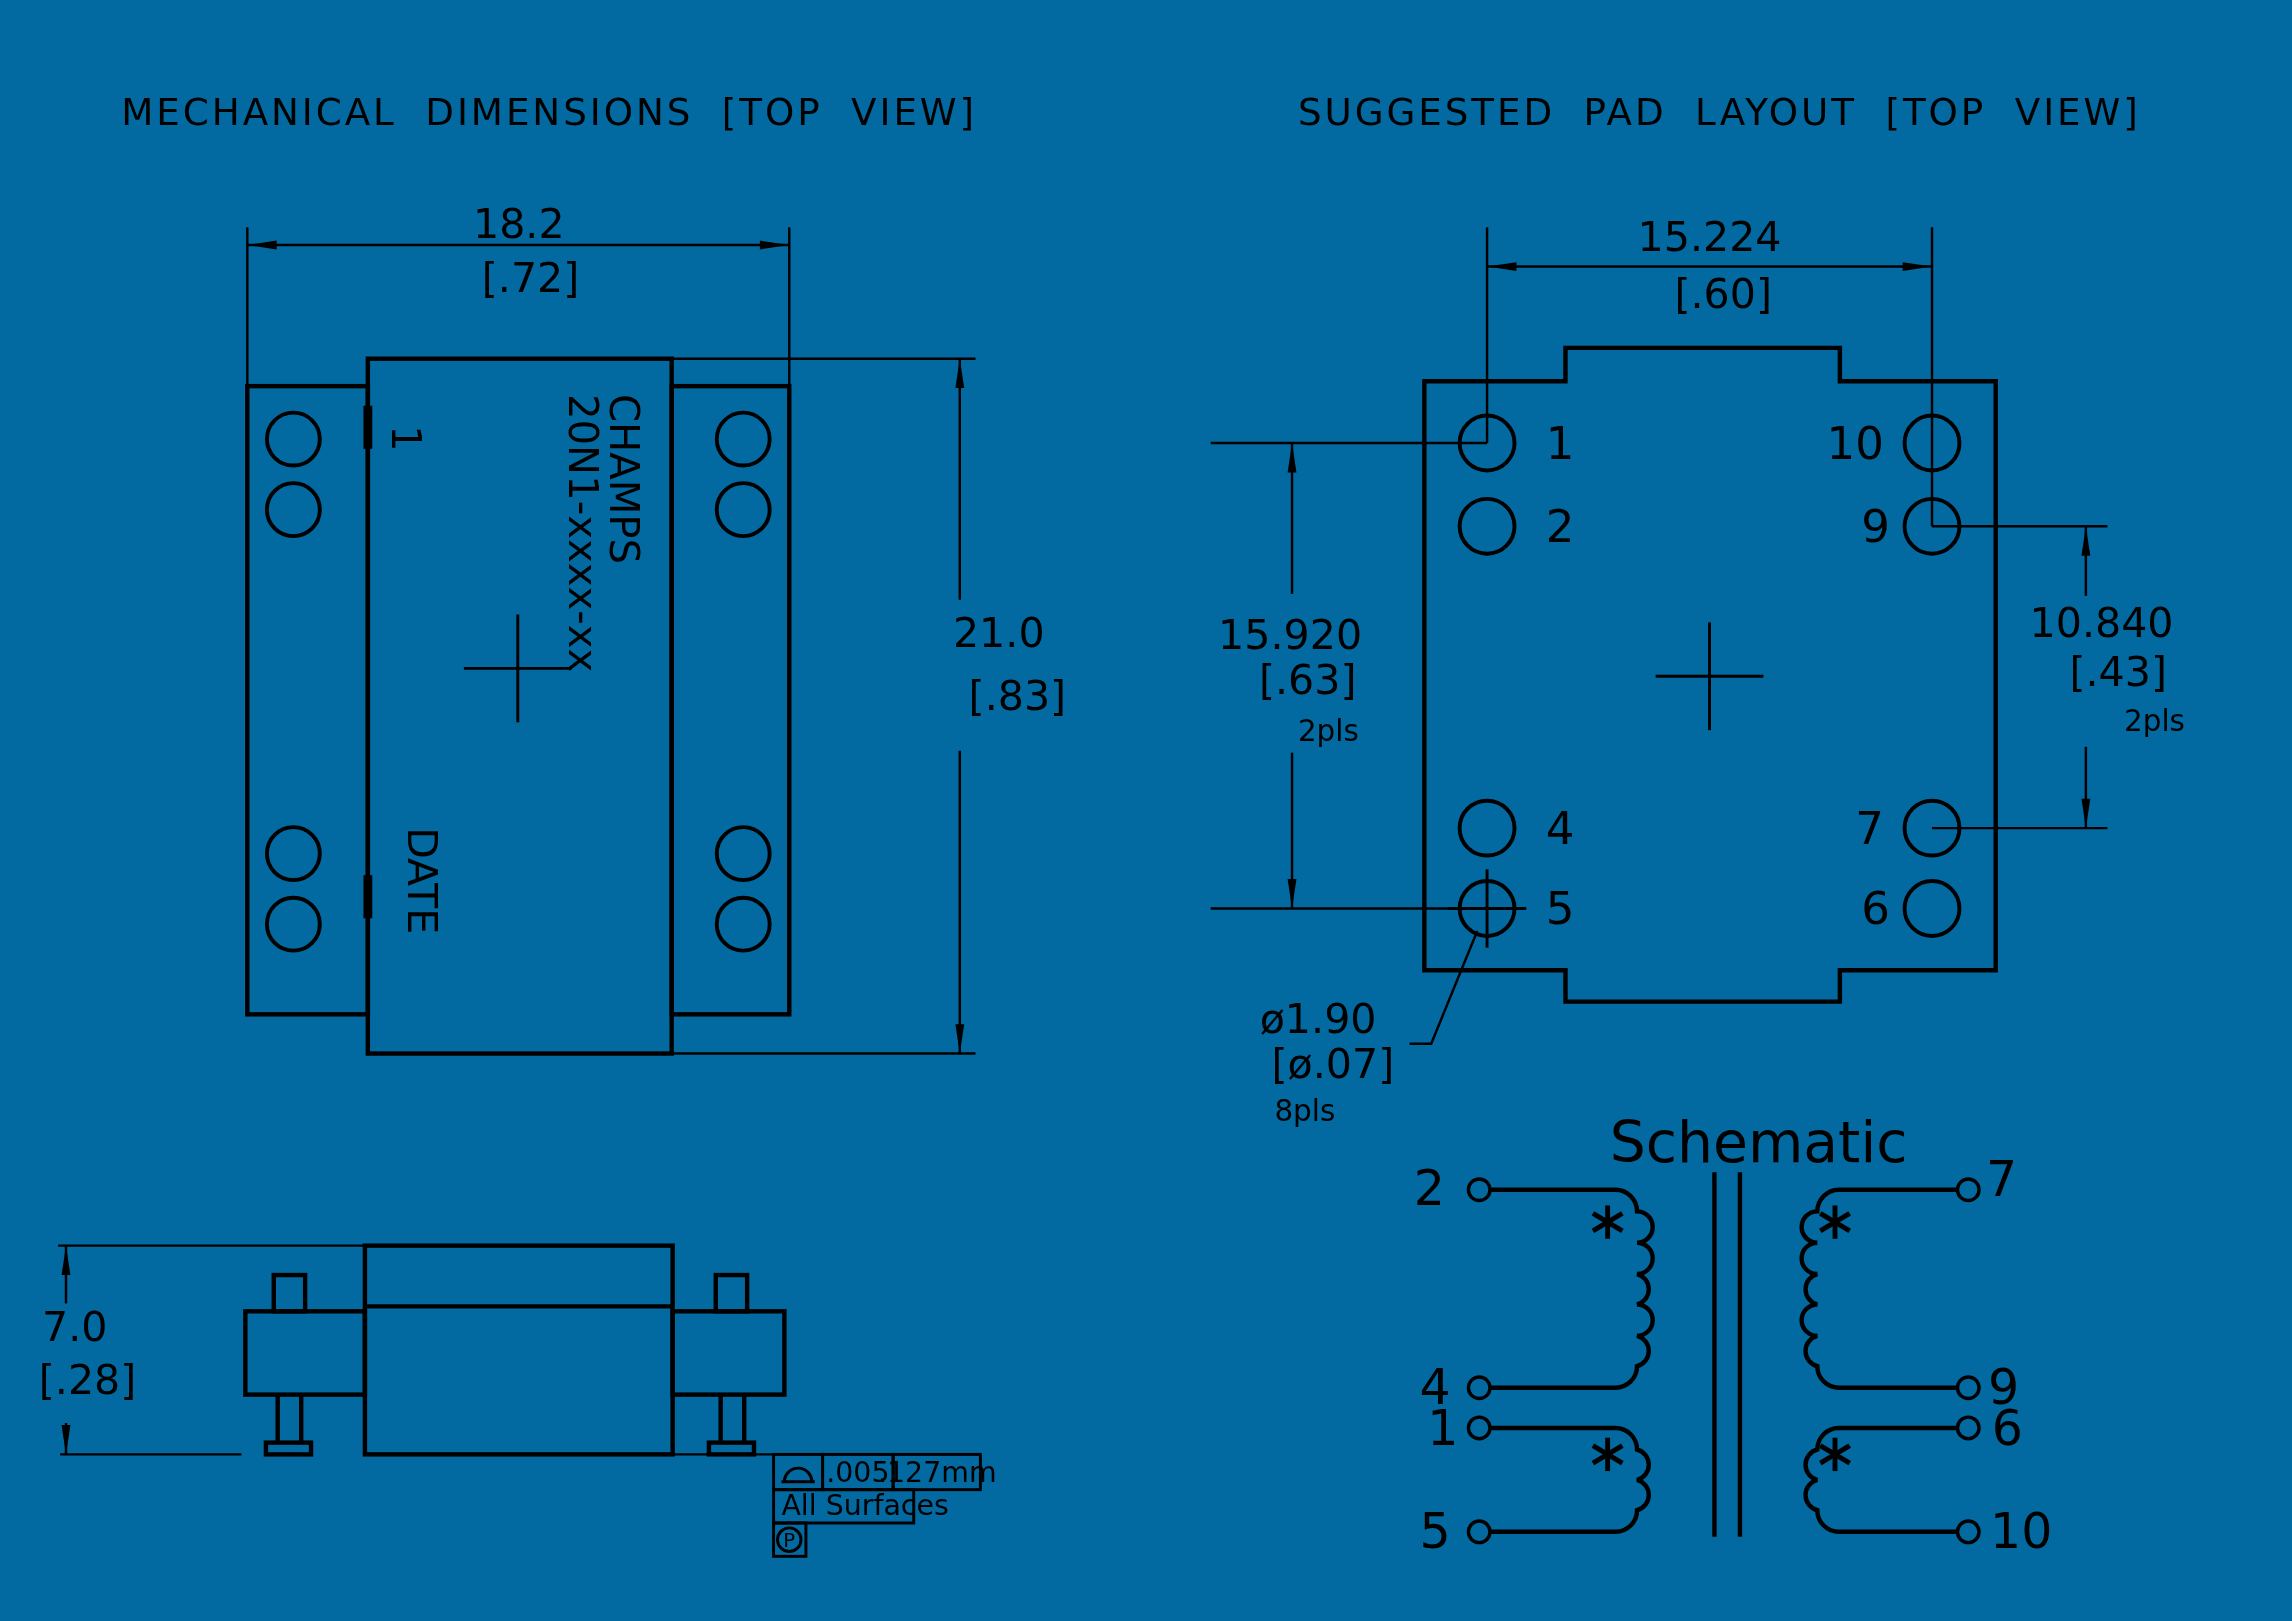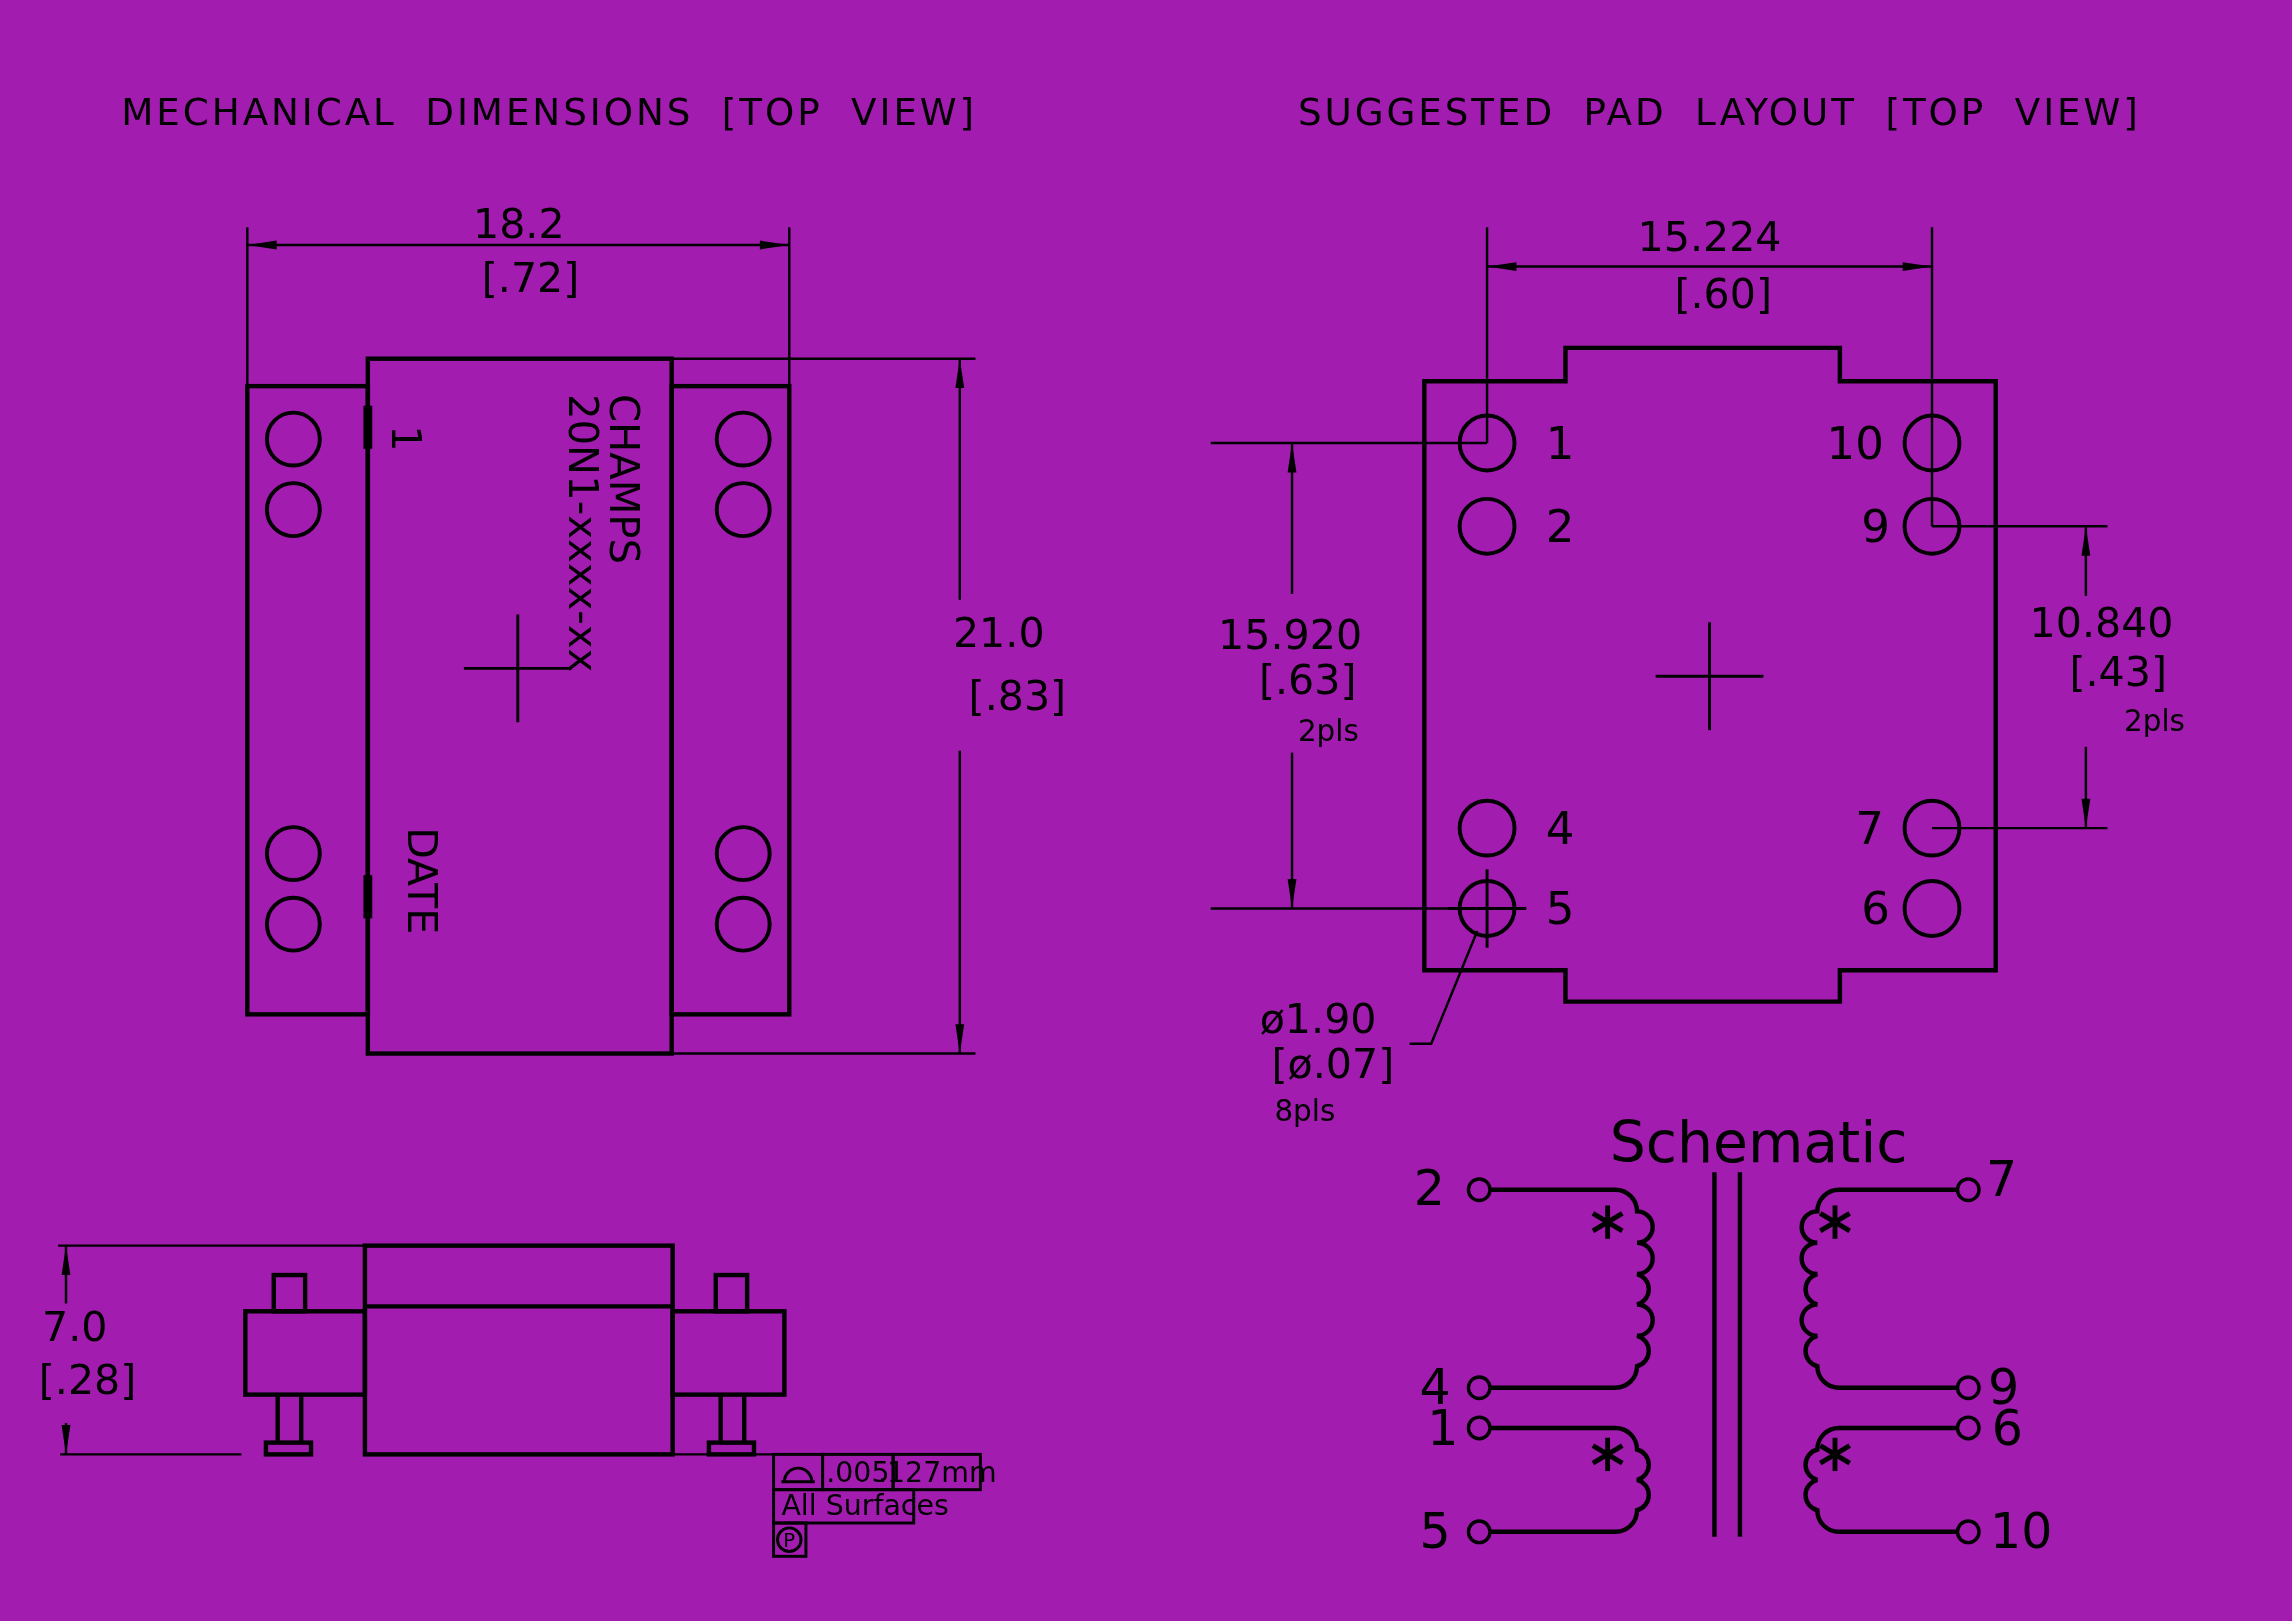--- a/index.html
+++ b/index.html
@@ -1,16 +1,16 @@
 <!DOCTYPE html>
 <html><head>
 <meta charset="utf-8">
 <style>
   html,body{margin:0;padding:0;background:#ffffff;}
-  .sheet{width:2293px;height:1621px;background:#a21caf;position:relative;}
+  .sheet{width:2293px;height:1621px;background:#0369a1;position:relative;}
   svg{display:block;}
   .t{font-family:"DejaVu Sans","Liberation Sans",sans-serif;fill:#000;}
   .f-title{font-size:38px;letter-spacing:3px;word-spacing:14px;}
   .f-dim{font-size:42px;}
   .f-small{font-size:30px;}
   .f-frame{font-size:29px;}
   .f-p{font-size:20px;}
   .f-pin{font-size:46px;}
   .f-spin{font-size:50px;}
   .f-stitle{font-size:58px;}

